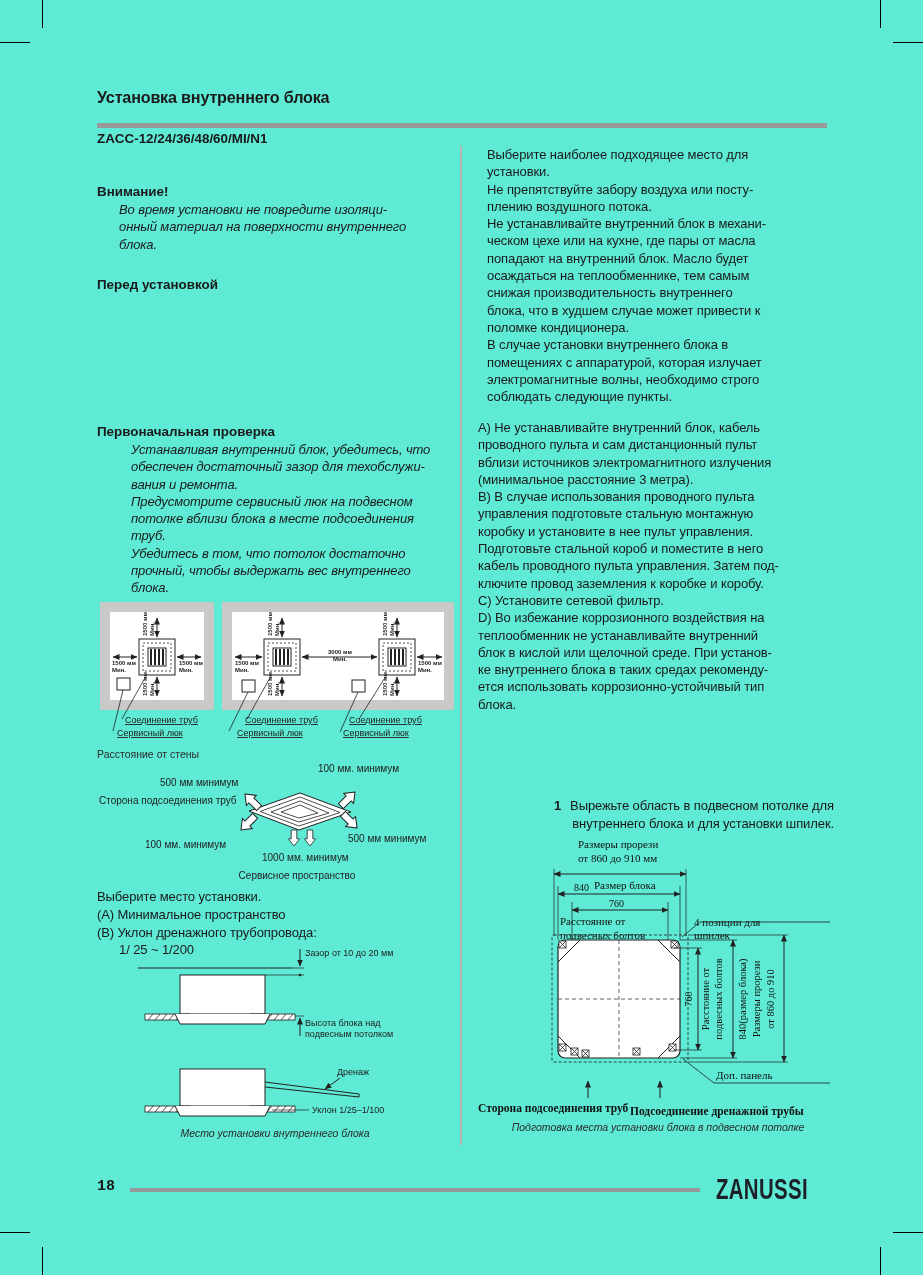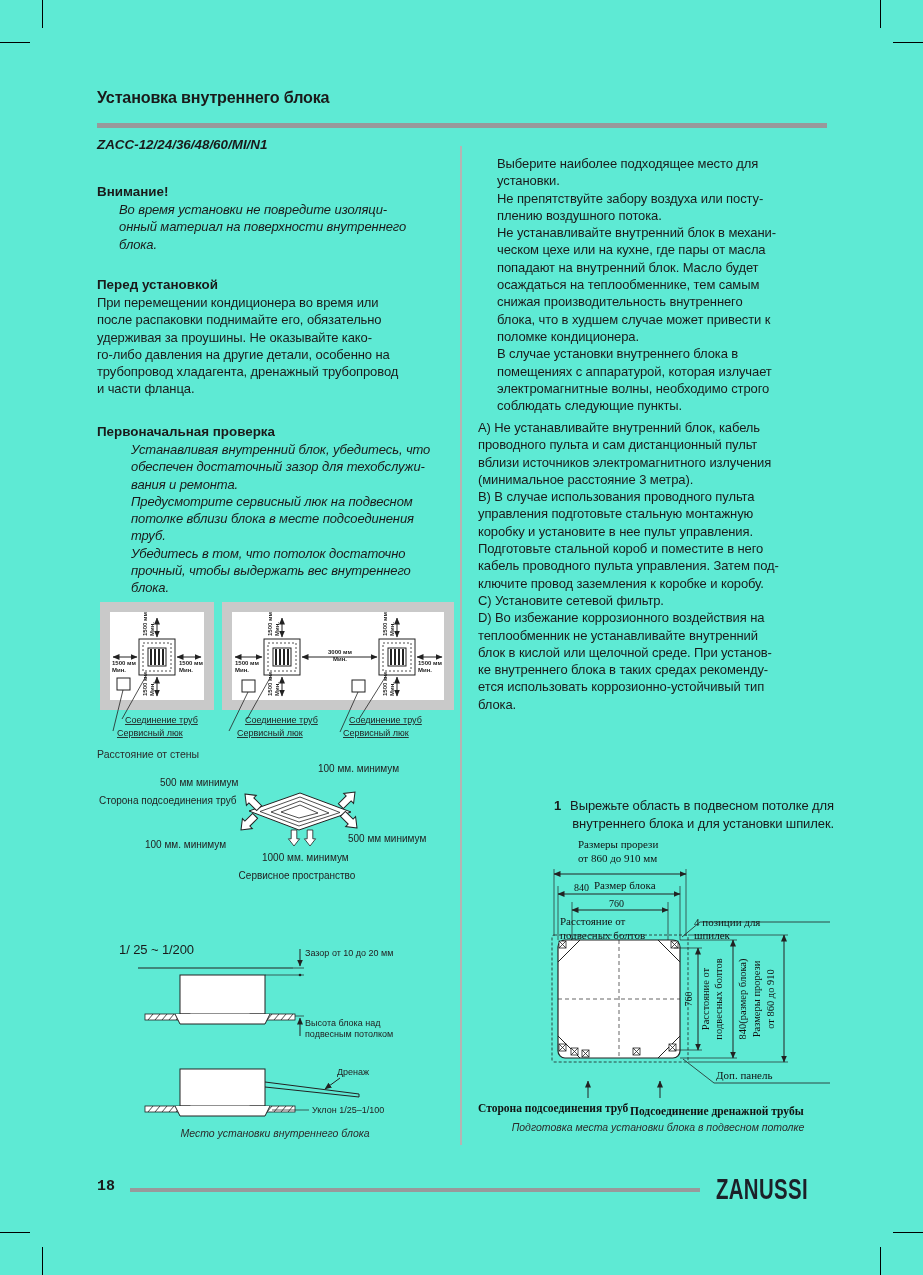--- a/index.html
+++ b/index.html
@@ -35,32 +35,26 @@
   <div class="crop" style="left:893px;top:42px;width:30px;height:1px;"></div>
   <div class="crop" style="left:42px;top:1247px;width:1px;height:28px;"></div>
   <div class="crop" style="left:0;top:1232px;width:30px;height:1px;"></div>
   <div class="crop" style="left:880px;top:1247px;width:1px;height:28px;"></div>
   <div class="crop" style="left:893px;top:1232px;width:30px;height:1px;"></div>
 
   <div class="abs hdr-title" style="left:97px;top:88px;">Установка внутреннего блока</div>
   <div class="abs rule" style="left:97px;top:123px;width:730px;height:5px;"></div>
   <div class="abs divider" style="left:460px;top:146px;width:2px;height:999px;"></div>
 
-  <div class="abs h" style="left:97px;top:136px;font-style:italic;">ZACC-12/24/36/48/60/MI/N1</div>
+  <div class="abs h" style="left:97px;top:130px;">ZACC-12/24/36/48/60/MI/N1</div>
   <div class="abs h" style="left:97px;top:183px;">Внимание!</div>
   <div class="abs t it" style="left:119px;top:201px;width:340px;">Во время установки не повредите изоляци-
 онный материал на поверхности внутреннего
 блока.</div>
   <div class="abs h" style="left:97px;top:276px;">Перед установкой</div>
-  <div class="abs t" style="left:97px;top:294px;width:362px;">При перемещении кондиционера во время или
-после распаковки поднимайте его, обязательно
-удерживая за проушины. Не оказывайте како-
-го-либо давления на другие детали, особенно на
-трубопровод хладагента, дренажный трубопровод
-и части фланца.</div>
   <div class="abs h" style="left:97px;top:423px;">Первоначальная проверка</div>
   <div class="abs t" style="left:131px;top:441px;width:340px;font-style:italic;">Устанавливая внутренний блок, убедитесь, что
 обеспечен достаточный зазор для техобслужи-
 вания и ремонта.
 Предусмотрите сервисный люк на подвесном
 потолке вблизи блока в месте подсоединения
 труб.
 Убедитесь в том, что потолок достаточно
 прочный, чтобы выдержать вес внутреннего
 блока.</div>
@@ -156,20 +150,23 @@
     <use href="#barrow" transform="translate(213,90) rotate(-90) scale(0.8)"></use>
     <text x="221" y="16" font-size="10">100 мм. минимум</text>
     <text x="63" y="30" font-size="10">500 мм минимум</text>
     <text x="2" y="48" font-size="10">Сторона подсоединения труб</text>
     <text x="48" y="92" font-size="10">100 мм. минимум</text>
     <text x="251" y="86" font-size="10">500 мм минимум</text>
     <text x="165" y="105" font-size="10">1000 мм. минимум</text>
     <text x="200" y="123" font-size="10" text-anchor="middle" fill="#2b2b2b">Сервисное пространство</text>
   </svg>
 
+  <div class="abs t" style="left:97px;top:888px;width:362px;line-height:18px;">Выберите место установки.
+(A) Минимальное пространство
+(B) Уклон дренажного трубопровода:</div>
   <div class="abs t" style="left:119px;top:941px;">1/ 25 ~ 1/200</div>
 
   <svg class="abs" style="left:97px;top:944px;" width="360" height="202" viewBox="0 0 360 202">
     <defs>
       <marker id="ar3" markerWidth="7" markerHeight="6" refX="6.5" refY="3" orient="auto-start-reverse" markerUnits="userSpaceOnUse">
           <path d="M0,0L7,3L0,6Z" fill="#222"></path>
         </marker>
       <g id="tile">
         <rect x="0" y="0" width="45" height="6" fill="#fff" stroke="#222" stroke-width="0.8"></rect>
         <path d="M3,6l5,-6M10,6l5,-6M17,6l5,-6M24,6l5,-6M31,6l5,-6M38,6l5,-6" stroke="#222" stroke-width="0.8" fill="none"></path>
@@ -198,21 +195,21 @@
     <use href="#tile" x="48" y="162"></use>
     <use href="#tile" x="153" y="162"></use>
     <path d="M78,162 L83,172 L168,172 L173,162" fill="#fff" stroke="#222"></path>
     <text x="240" y="131" font-size="9">Дренаж</text>
     <line x1="243" y1="134" x2="228" y2="145" stroke="#222" marker-end="url(#ar3)"></line>
     <line x1="175" y1="166" x2="212" y2="166" stroke="#222" stroke-width="0.7"></line>
     <text x="215" y="169" font-size="9">Уклон 1/25–1/100</text>
     <text x="178" y="193" font-size="10.5" text-anchor="middle" class="itc">Место установки внутреннего блока</text>
   </svg>
 
-  <div class="abs t" style="left:497px;top:146px;width:336px;margin-top:9px;">Выберите наиболее подходящее место для
+  <div class="abs t" style="left:487px;top:146px;width:336px;">Выберите наиболее подходящее место для
 установки.
 Не препятствуйте забору воздуха или посту-
 плению воздушного потока.
 Не устанавливайте внутренний блок в механи-
 ческом цехе или на кухне, где пары от масла
 попадают на внутренний блок. Масло будет
 осаждаться на теплообменнике, тем самым
 снижая производительность внутреннего
 блока, что в худшем случае может привести к
 поломке кондиционера.

